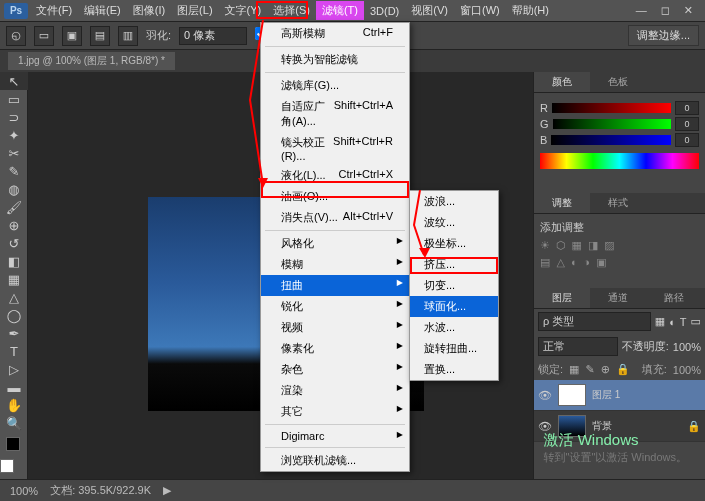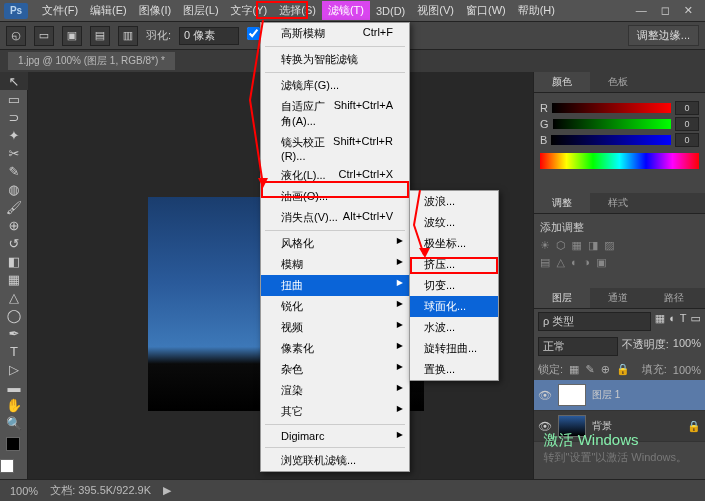--- a/index.html
+++ b/index.html
@@ -1,24 +1,24 @@
 <!DOCTYPE html>
 <html><head>
 <meta charset="utf-8">
 <style>
 *{margin:0;padding:0;box-sizing:border-box;font-family:"Microsoft YaHei",Arial,sans-serif;font-size:11px;user-select:none}
 body{background:#535353;width:705px;height:501px;overflow:hidden;color:#ccc}
 .menubar{background:#535353;height:22px;display:flex;align-items:center;padding:0 4px;border-bottom:1px solid #222}
-.ps-logo{width:24px;height:16px;background:#2b5f9e;color:#b8d4ef;font-weight:bold;font-size:10px;display:flex;align-items:center;justify-content:center;margin-right:8px;border-radius:2px}
+.ps-logo{width:24px;height:16px;background:#2b5f9e;color:#b8d4ef;font-weight:bold;font-size:10px;display:flex;align-items:center;justify-content:center;margin-right:2px;border-radius:2px}
 .menu-item{padding:2px 6px;color:#ddd;cursor:pointer}
 .menu-item.active{background:#d946ef;color:#fff}
 .win-controls{margin-left:auto;display:flex;gap:14px;padding-right:8px;color:#ccc}
 .optbar{background:#454545;height:28px;display:flex;align-items:center;padding:0 6px;border-bottom:1px solid #222;gap:8px}
 .opt-icon{width:20px;height:20px;background:#3a3a3a;border:1px solid #222;display:flex;align-items:center;justify-content:center}
-.opt-input{background:#333;border:1px solid #222;color:#ddd;padding:1px 4px;width:60px;height:18px}
+.opt-input{background:#333;border:1px solid #222;color:#ddd;padding:1px 4px;width:68px;height:18px}
 .opt-btn{background:#4a4a4a;border:1px solid #333;padding:2px 8px;color:#ddd}
 .tabbar{background:#3a3a3a;height:22px;display:flex;align-items:center;padding:0 8px}
 .doc-tab{background:#535353;padding:2px 10px;color:#bbb;font-size:10px}
 .workspace{display:flex;height:407px}
 .toolbar{width:28px;background:#535353;border-right:1px solid #222;display:flex;flex-direction:column}
 .tool{width:28px;height:22px;display:flex;align-items:center;justify-content:center;color:#ccc;font-size:13px}
 .tool.sel{background:#333}
 .canvas-area{flex:1;background:#282828;position:relative;overflow:hidden}
 .canvas-img{position:absolute;left:120px;top:125px;width:276px;height:214px;background:linear-gradient(180deg,#1a3d6e 0%,#2a5a9a 40%,#3d78b8 70%,#0a0a0a 78%,#000 100%)}
 .figure{position:absolute;bottom:46px;left:158px;width:4px;height:12px;background:#000}
@@ -40,21 +40,21 @@
 .slider-row{display:flex;align-items:center;gap:4px;margin:2px 0;font-size:10px}
 .slider-track{flex:1;height:10px;position:relative}
 .slider-r{background:linear-gradient(90deg,#000,#f00)}
 .slider-g{background:linear-gradient(90deg,#000,#0f0)}
 .slider-b{background:linear-gradient(90deg,#000,#00f)}
 .slider-val{width:24px;background:#333;border:1px solid #222;text-align:center;font-size:9px;padding:1px}
 .spectrum{height:16px;margin-top:6px;background:linear-gradient(90deg,#f00,#ff0,#0f0,#0ff,#00f,#f0f,#f00)}
 .adjust-panel{padding:6px;height:74px}
 .adj-icons{display:flex;gap:6px;margin:4px 0;color:#888;font-size:12px}
 .layers-panel{flex:1;padding:0}
-.layer-opts{display:flex;align-items:flex-start;padding:3px 4px;gap:4px;font-size:10px}
+.layer-opts{display:flex;align-items:center;padding:3px 4px;gap:4px;font-size:10px}
 .layer-sel{background:#333;border:1px solid #222;padding:1px 4px;flex:1}
 .layer-locks{display:flex;align-items:center;padding:3px 4px;gap:6px;font-size:10px;color:#aaa}
 .layer-list{background:#3a3a3a}
 .layer-row{display:flex;align-items:center;padding:4px;gap:6px;border-bottom:1px solid #333}
 .layer-row.active{background:#5a7aa8}
 .layer-eye{width:14px;text-align:center}
 .layer-thumb{width:28px;height:22px;background:#fff;border:1px solid #666}
 .layer-thumb.img{background:linear-gradient(180deg,#2a5a9a,#000)}
 .layer-name{font-size:10px}
 .statusbar{height:22px;background:#454545;border-top:1px solid #222;display:flex;align-items:center;padding:0 10px;gap:12px;font-size:10px;color:#bbb}

